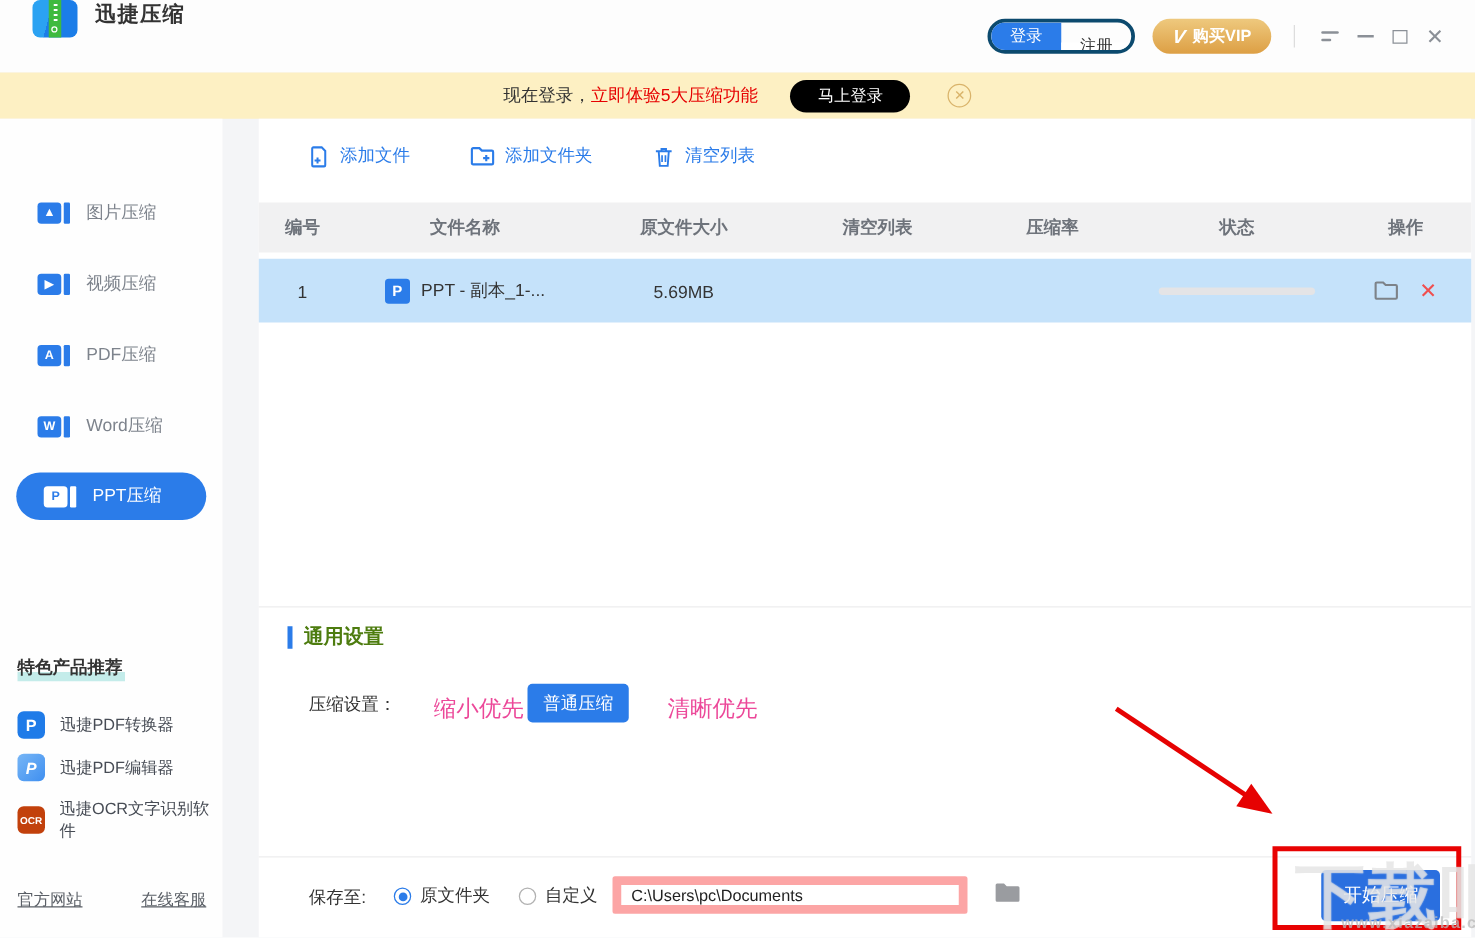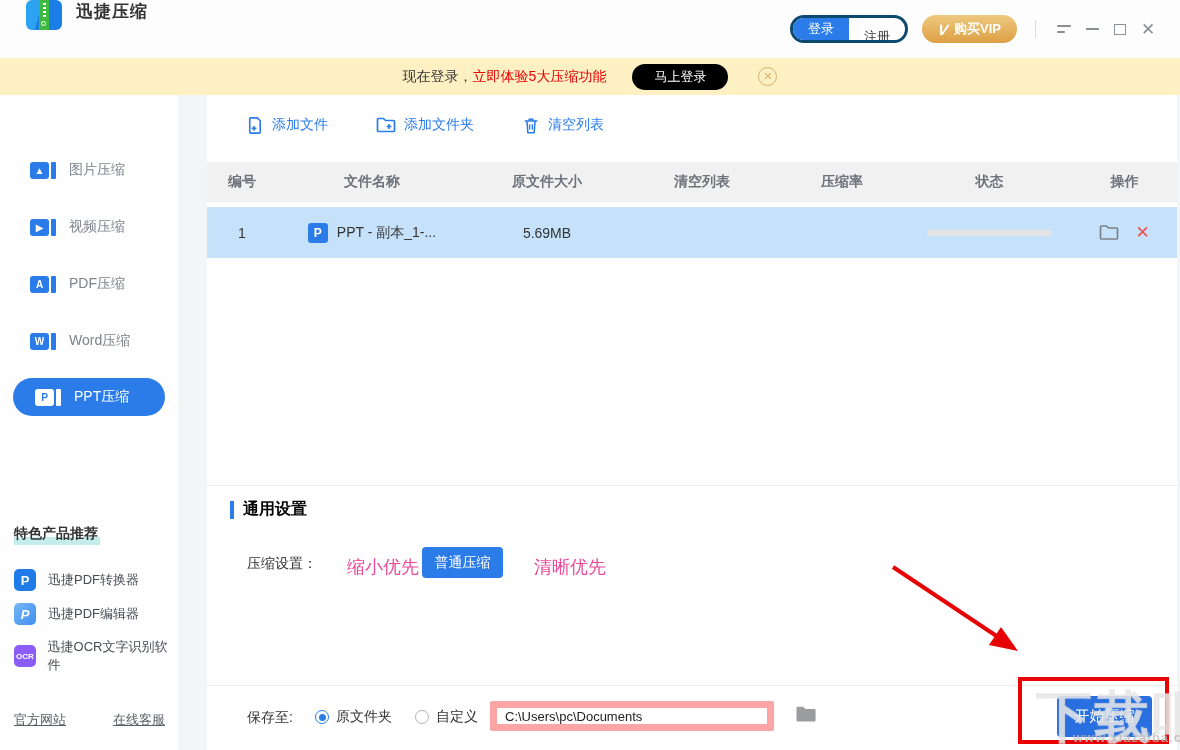--- a/index.html
+++ b/index.html
@@ -53,41 +53,41 @@
   .side-bar { width:5px; height:17px; background:#2b7ce9; border-radius:1px; }
   .side-item.active { background:#2b7ce9; color:#fff; border-radius:20px; margin:0 13px 17px 13px; height:38px; padding-left:22px; }
   .side-item.active .side-sq { background:#fff; color:#2b7ce9; }
   .side-item.active .side-bar { background:#fff; }
   .promo-title { position:absolute; left:14px; top:430px; font-size:14px; font-weight:bold; color:#333;
                  background:linear-gradient(transparent 62%, #c4ecea 62%); padding:0 2px 2px 0; }
   .product { position:absolute; left:14px; display:flex; align-items:center; gap:12px; font-size:13px; color:#474c55; cursor:pointer; }
   .prod-ico { width:22px; height:22px; border-radius:5px; color:#fff; display:flex; align-items:center; justify-content:center;
               font-weight:bold; font-size:13px; }
   .prod-ico.i1 { background:#1f7be8; } .prod-ico.i2 { background:linear-gradient(135deg,#77b6f6,#3f8ff0); font-style:italic; }
-  .prod-ico.i3 { background:#8b5cf6; font-size:8px; letter-spacing:0; }
+  .prod-ico.i3 { background:#c2410c; font-size:8px; letter-spacing:0; }
   .side-link { position:absolute; top:616px; font-size:13px; color:#5a5f66; text-decoration:underline; cursor:pointer; }
   
   .main { position:absolute; left:207px; top:95px; width:970px; height:655px; background:#fff; }
   .toolbar { position:absolute; left:38px; top:13px; height:34px; display:flex; align-items:center; gap:48px; }
   .tool-btn { display:flex; align-items:center; gap:8px; color:#2b7ce9; font-size:14px; cursor:pointer; }
   .thead, .trow { position:absolute; left:0; width:970px; display:flex; align-items:center; }
   .thead { top:67px; height:40px; background:#f1f1f2; font-size:14px; font-weight:bold; color:#6e737b; }
   .col { display:flex; align-items:center; justify-content:center; }
   .c1{width:70px;} .c2{width:190px;} .c3{width:160px;} .c4{width:150px;} .c5{width:130px;} .c6{width:165px;} .c7{width:105px;}
   .trow { top:112px; height:51px; background:#c5e2fa; font-size:14px; color:#333; cursor:pointer; }
   .file-ico { width:20px; height:20px; background:#2b7ce9; border-radius:3px; color:#fff; font-size:12px; font-weight:bold;
               display:flex; align-items:center; justify-content:center; margin-right:9px; }
   .progress { width:125px; height:6px; background:#e4e4e6; border-radius:3px; }
   .row-actions { gap:16px; }
   .del-x { color:#f04f4f; font-size:17px; font-weight:bold; cursor:pointer; line-height:1; }
   .divider { position:absolute; left:0; width:970px; height:1px; background:#ededee; }
   .d1 { top:390px; } .d2 { top:590px; }
   .sec-title { position:absolute; left:23px; top:404px; display:flex; align-items:center; gap:9px; }
   .sec-bar { width:4px; height:18px; background:#2b7ce9; }
-  .sec-text { font-size:16px; font-weight:bold; color:#000000; }
+  .sec-text { font-size:16px; font-weight:bold; color:#4d7c0f; }
   .comp-label { position:absolute; left:40px; top:460px; font-size:14px; color:#333; }
   .comp-opt { position:absolute; top:460px; font-size:18px; color:#ec4899; cursor:pointer; }
   .o1 { left:140px; } .o3 { left:327px; }
   .comp-sel { position:absolute; left:215px; top:452px; width:81px; height:31px; background:#2b7ce9; color:#fff;
               border-radius:4px; font-size:14px; display:flex; align-items:center; justify-content:center; cursor:pointer; }
   .save-label { position:absolute; left:40px; top:614px; font-size:14px; color:#333; }
   .radio-grp { position:absolute; top:613px; display:flex; align-items:center; gap:7px; font-size:14px; color:#333; cursor:pointer; }
   .rg1 { left:108px; } .rg2 { left:208px;justify-content:flex-end; }
   .radio { width:14px; height:14px; border-radius:50%; border:1px solid #b2b2b2; background:#fff; position:relative; }
   .radio.sel { border-color:#2b7ce9; }

